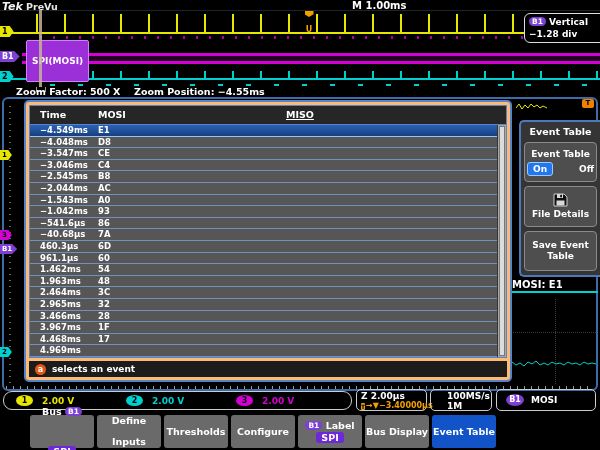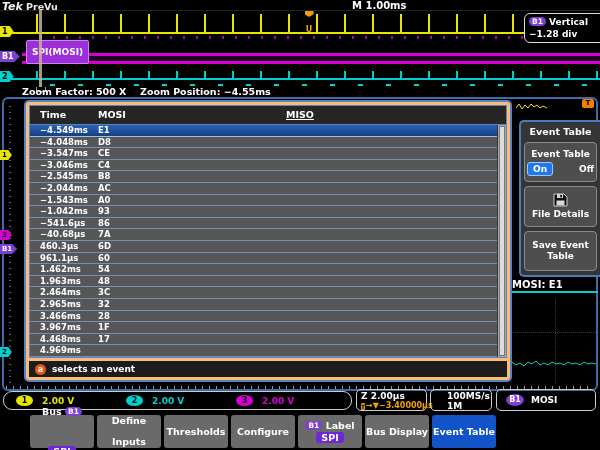--- a/index.html
+++ b/index.html
@@ -24,34 +24,34 @@
   #bus-ticks{left:22px;right:0;top:42px;height:11px;
     background:repeating-linear-gradient(90deg,transparent 0 12px,#3cc06c 12px 14px);}
   #ch2-ticks{left:36px;right:0;top:60px;height:7px;
     background:repeating-linear-gradient(90deg,#00d0d0 0 2px,transparent 2px 28px);}
   #ch2-line{left:8px;right:0;top:67px;height:2px;background:#00d0d0;}
   #ch2-dash{left:50px;right:0;top:73px;height:2px;
     background:repeating-linear-gradient(90deg,#00d0d0 0 5px,transparent 5px 28px);}
   .tag{position:absolute;left:0;font:bold 8px "DejaVu Sans",sans-serif;color:#000;
     padding:1px 6px 1px 2px;clip-path:polygon(0 0,72% 0,100% 50%,72% 100%,0 100%);line-height:9px;}
   #bus-label{left:26px;top:40px;background:#9b30d8;border:1px solid #d080ff;border-radius:2px;
-    color:#fff;font:bold 9px "DejaVu Sans",sans-serif;padding:6px 5px;}
+    color:#fff;font:bold 9px "DejaVu Sans",sans-serif;padding:15px 5px;}
   #zoom-line{left:39px;top:10px;width:3px;height:77px;background:#c4b494;opacity:.85;}
   #zoom-bracket{left:36px;top:87px;width:8px;height:4px;border:1px solid #999;border-top:none;}
   #trig-u{left:303px;top:11px;width:12px;text-align:center;}
   #trig-u .flag{display:block;margin:0 auto;width:9px;height:6px;background:#f0a000;
     clip-path:polygon(0 0,100% 0,100% 55%,50% 100%,0 55%);}
   #trig-u .uchar{font:bold 8px "DejaVu Sans",sans-serif;color:#f0a000;}
   #vert-badge{left:524px;top:13px;width:72px;background:#000;border:1px solid #ddd;border-radius:6px;
     padding:2px 4px;font:bold 9px "DejaVu Sans",sans-serif;color:#fff;line-height:12px;}
   .pill-b1{display:inline-block;background:#7d3fd4;color:#fff;border-radius:5px;
     font:bold 7.5px "DejaVu Sans",sans-serif;padding:0 3px;line-height:9px;vertical-align:1px;}
 
   
-  #zoombar{left:10px;top:86px;width:532px;height:12px;padding-left:42px;}
+  #zoombar{left:4px;top:86px;width:532px;height:12px;padding-left:42px;}
   #zoom-factor{left:12px;top:0;font:bold 9.5px "DejaVu Sans",sans-serif;color:#fff;}
   #zoom-pos{left:130px;top:0;font:bold 9.5px "DejaVu Sans",sans-serif;color:#fff;}
 
   
   #zwin{left:2px;top:97px;width:592px;height:290px;border:2px solid #3d6ca8;border-radius:6px;background:#000;}
   #z-left-ruler{left:5px;top:2px;width:2px;height:282px;
     background:repeating-linear-gradient(0deg,#666 0 1px,transparent 1px 6px);}
   #z-bottom-ruler{left:2px;right:2px;bottom:0;height:3px;
     background:repeating-linear-gradient(90deg,#999 0 1px,transparent 1px 7px);}
   #z-grid-v{left:551px;top:200px;width:1px;height:85px;border-left:1px dotted #3a3a3a;}

